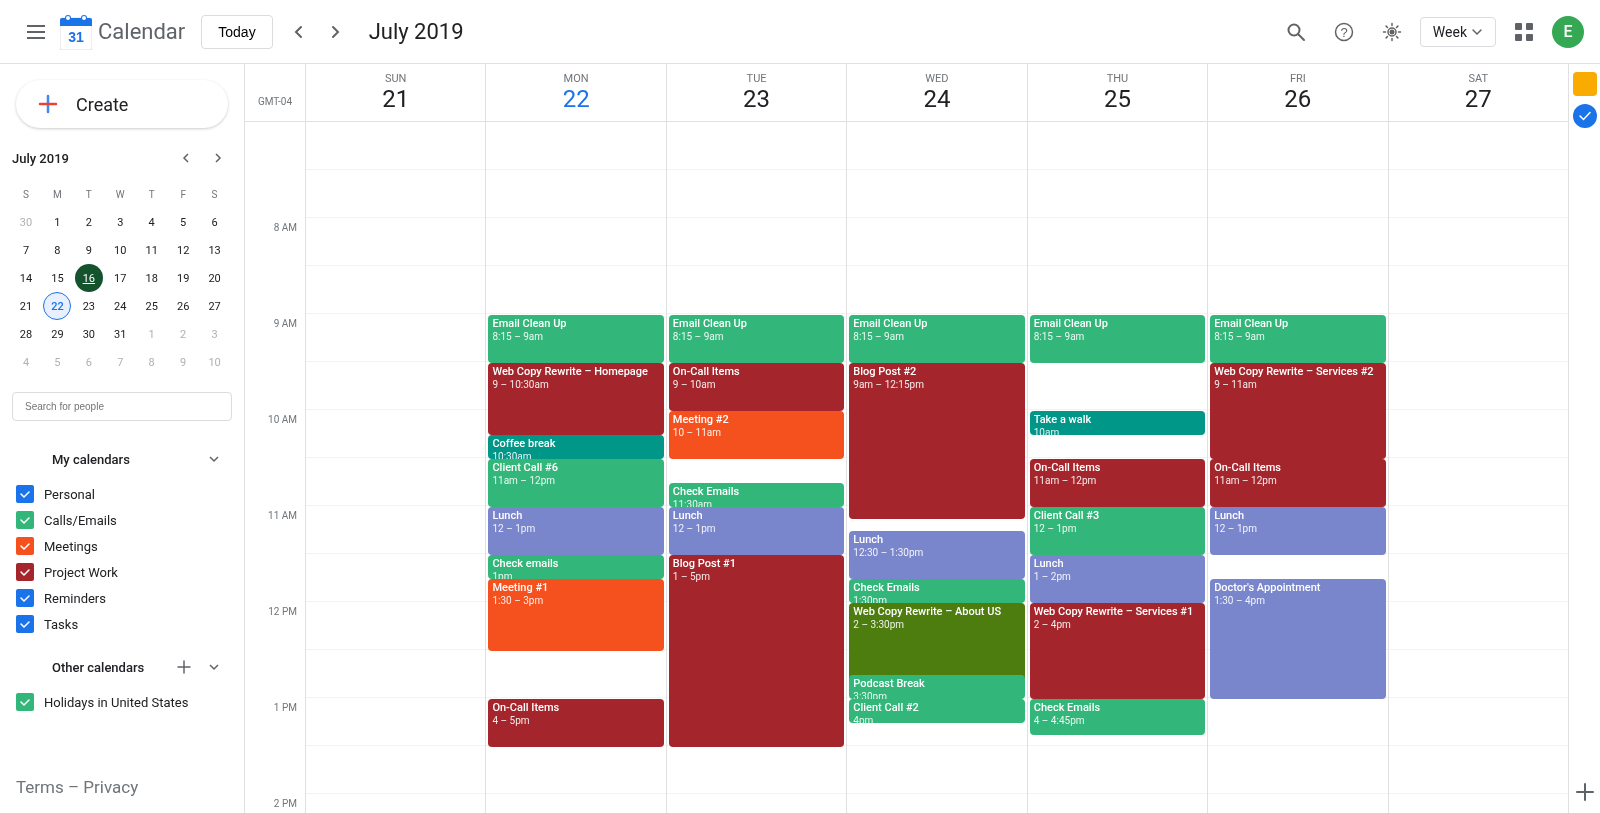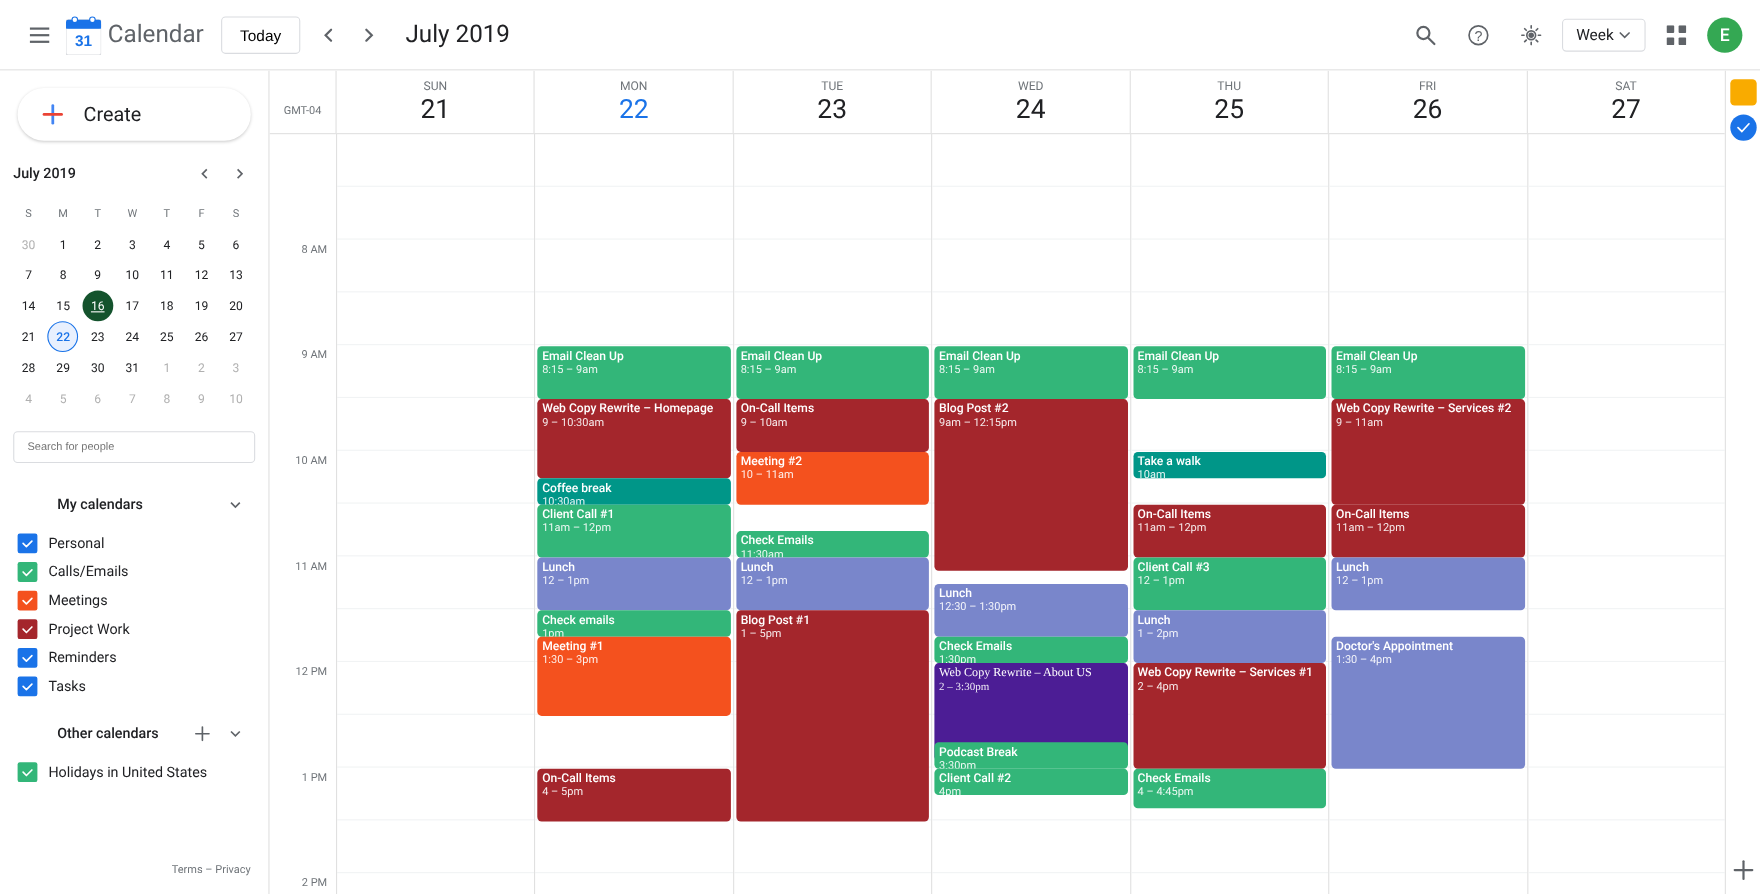--- a/index.html
+++ b/index.html
@@ -40,21 +40,21 @@
     .search-people { margin: 0 12px 16px; }
     .search-people input { width: 100%; padding: 8px 12px; border: 1px solid #dadce0; border-radius: 4px; font-size: 10px; outline: none; }
     .section-header { display: flex; align-items: center; justify-content: space-between; padding: 8px 16px; }
     .section-title { font-size: 13px; font-weight: 500; margin-left: 36px; }
     .section-toggle { width: 28px; height: 28px; border-radius: 50%; display: flex; align-items: center; justify-content: center; cursor: pointer; }
     .cal-item { display: flex; align-items: center; gap: 10px; padding: 4px 16px; cursor: pointer; border-radius: 0 20px 20px 0; margin-right: 8px; }
     .cal-checkbox { width: 18px; height: 18px; border-radius: 2px; display: flex; align-items: center; justify-content: center; flex-shrink: 0; }
     .cal-checkbox svg { width: 12px; height: 12px; }
     .cal-label { font-size: 13px; }
     .add-btn { width: 24px; height: 24px; border-radius: 50%; display: flex; align-items: center; justify-content: center; cursor: pointer; }
-    .sidebar-footer { padding: 8px 16px; font-size: 10px; color: #70757a; margin-top: auto; text-align: right; }
+    .sidebar-footer { padding: 8px 16px; font-size: 17px; color: #70757a; margin-top: auto; }
 
     
     .cal-header { display: flex; border-bottom: 1px solid #e0e0e0; flex-shrink: 0; }
     .cal-header-gmt { width: 60px; flex-shrink: 0; }
     .day-col-header { flex: 1; text-align: center; padding: 8px 0; border-left: 1px solid #e0e0e0; }
     .day-name { font-size: 11px; color: #70757a; text-transform: uppercase; }
     .day-num { font-size: 24px; font-weight: 400; color: #202124; }
     .day-num.selected-num { color: #1a73e8; }
 
     
@@ -420,21 +420,21 @@
               </div>
               <div class="event" style="background: rgb(164, 38, 44); top: 241px; height: 72px; color: white;">
                 <div class="event-title">Web Copy Rewrite – Homepage</div>
                 <div class="event-time">9 – 10:30am</div>
               </div>
               <div class="event" style="background: rgb(0, 150, 136); top: 313px; height: 24px; color: white;">
                 <div class="event-title">Coffee break</div>
                 <div class="event-time">10:30am</div>
               </div>
               <div class="event" style="background: rgb(51, 182, 121); top: 337px; height: 48px; color: white;">
-                <div class="event-title">Client Call #1</div>
+                <div class="event-title">Client Call #6</div>
                 <div class="event-time">11am – 12pm</div>
               </div>
               <div class="event" style="background: rgb(121, 134, 203); top: 385px; height: 48px; color: white;">
                 <div class="event-title">Lunch</div>
                 <div class="event-time">12 – 1pm</div>
               </div>
               <div class="event" style="background: rgb(51, 182, 121); top: 433px; height: 24px; color: white;">
                 <div class="event-title">Check emails</div>
                 <div class="event-time">1pm</div>
               </div>
@@ -513,21 +513,21 @@
                 <div class="event-time">9am – 12:15pm</div>
               </div>
               <div class="event" style="background: rgb(121, 134, 203); top: 409px; height: 48px; color: white;">
                 <div class="event-title">Lunch</div>
                 <div class="event-time">12:30 – 1:30pm</div>
               </div>
               <div class="event" style="background: rgb(51, 182, 121); top: 457px; height: 24px; color: white;">
                 <div class="event-title">Check Emails</div>
                 <div class="event-time">1:30pm</div>
               </div>
-              <div class="event" style="background: #4c1d95; top: 481px; height: 89px; color: white; font-family: Liberation Serif, serif;">
+              <div class="event" style="background: #4d7c0f; top: 481px; height: 89px; color: white;">
                 <div class="event-title">Web Copy Rewrite – About US</div>
                 <div class="event-time">2 – 3:30pm</div>
               </div>
               <div class="event" style="background: rgb(51, 182, 121); top: 553px; height: 24px; color: white;">
                 <div class="event-title">Podcast Break</div>
                 <div class="event-time">3:30pm</div>
               </div>
               <div class="event" style="background: rgb(51, 182, 121); top: 577px; height: 24px; color: white;">
                 <div class="event-title">Client Call #2</div>
                 <div class="event-time">4pm</div>

